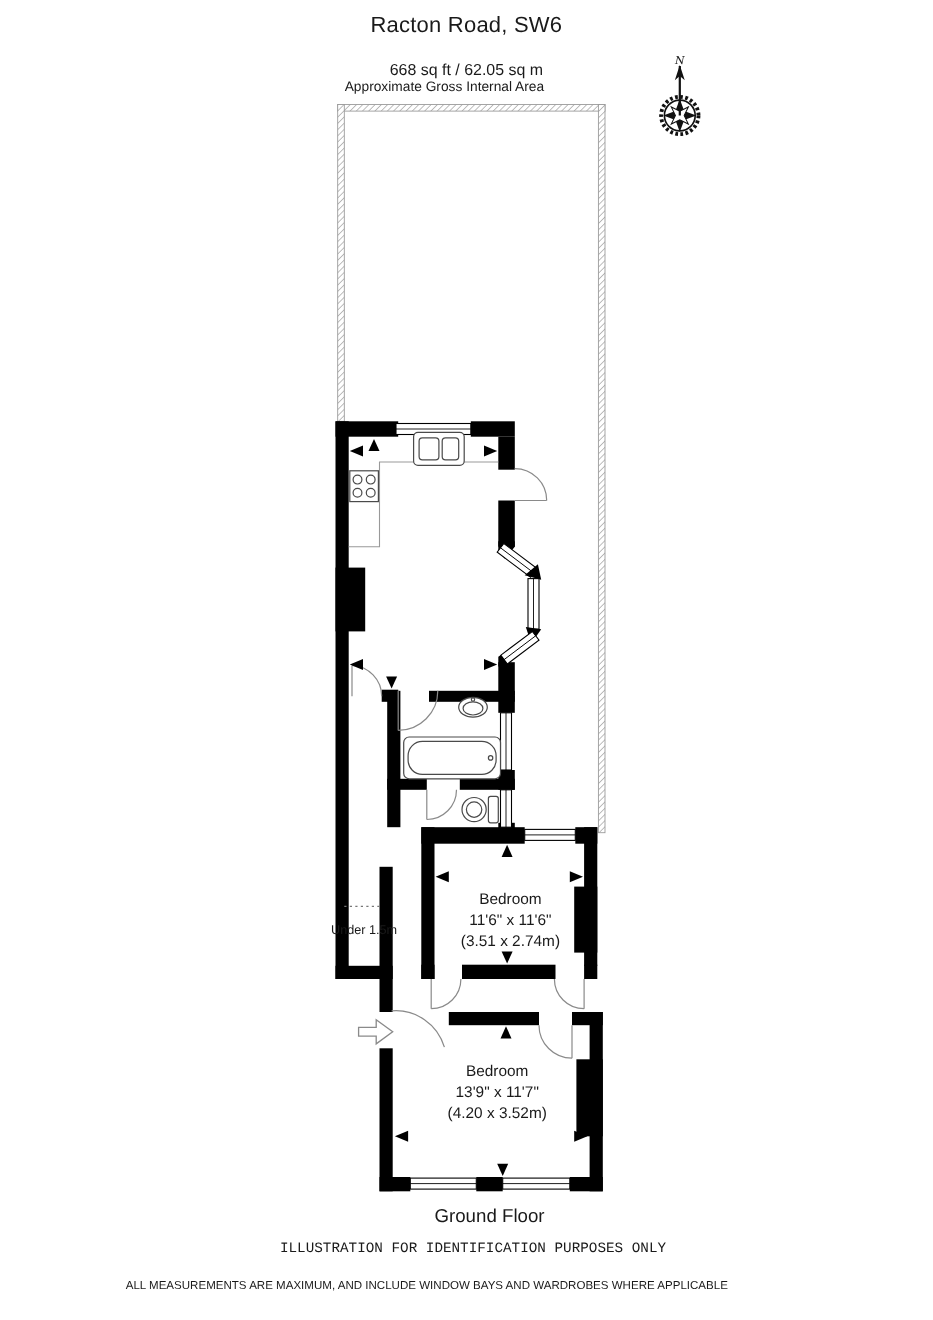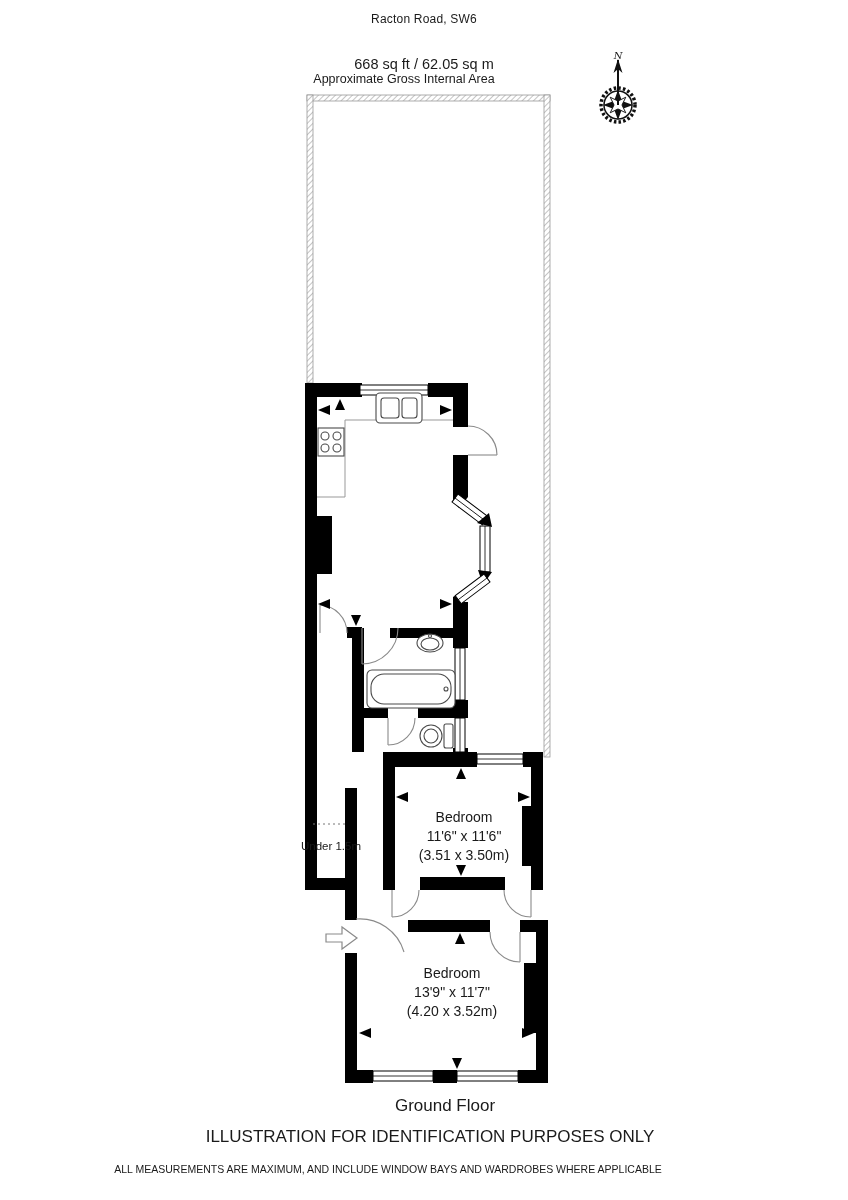--- a/index.html
+++ b/index.html
@@ -1,27 +1,27 @@
 <!DOCTYPE html>
 <html><head>
 <meta charset="utf-8">
 <style>
   html,body{margin:0;padding:0;background:#fff;}
   #page{position:relative;width:848px;height:1200px;background:#fff;overflow:hidden;
         font-family:"Liberation Sans",sans-serif;color:#111;}
   svg{position:absolute;left:0;top:0;}
   .lbl{position:absolute;transform:translateX(-50%);text-align:center;white-space:nowrap;color:#1a1a1a;}
-  .title{font-size:12px;letter-spacing:.2px;}
+  .title{font-size:20px;letter-spacing:.2px;}
   .sub{font-size:12.5px;}
   .area{font-size:14.5px;}
   .room{font-size:14px;line-height:20px;}
   .room .dim{display:block;}
   .small{font-size:11.5px;line-height:15px;}
   .foot1{font-size:17px;margin-left:17px;}
-  .foot2{font-size:17px;}
+  .foot2{font-size:13px;font-family:Liberation Mono, monospace;}
   .legal{font-size:10.5px;line-height:16px;}
   .nlab{font-size:10px;font-style:italic;font-family:"DejaVu Serif",serif;}
   .wall{fill:#000;stroke:none;}
   .win{fill:#fff;stroke:#000;stroke-width:1;}
   .winline{stroke:#000;stroke-width:0.8;}
   .door{fill:none;stroke:#8a8a8a;stroke-width:1.1;}
   .fix{fill:#fff;stroke:#4a4a4a;stroke-width:1.1;}
   .hatch-edge{stroke:#9a9a9a;stroke-width:0.8;fill:url(#hatch);}
   .counter{fill:none;stroke:#999;stroke-width:1;}
   .tick{fill:#000;}
@@ -228,21 +228,21 @@
   <div class="lbl sub" style="left:404px;top:40px;margin-top:32px;">Approximate Gross Internal Area</div>
   <div class="lbl area" style="left:424px;top:56px;">668 sq ft  /  62.05 sq m</div>
 
   <div class="lbl nlab" style="left:618px;top:50px;">N</div>
 
 
 
   <div class="lbl room" style="left:464px;top:808px;line-height:19px;">
     <span class="dim">Bedroom</span>
     <span class="dim">11'6" x 11'6"</span>
-    <span class="dim">(3.51 x 3.50m)</span>
+    <span class="dim">(3.51 x 2.74m)</span>
   </div>
 
   <div class="lbl room" style="left:452px;top:964px;line-height:19px;">
     <span class="dim">Bedroom</span>
     <span class="dim">13'9" x 11'7"</span>
     <span class="dim">(4.20 x 3.52m)</span>
   </div>
 
   <div class="lbl small" style="left:331px;top:839px;">
     <span class="dim">Under</span>

